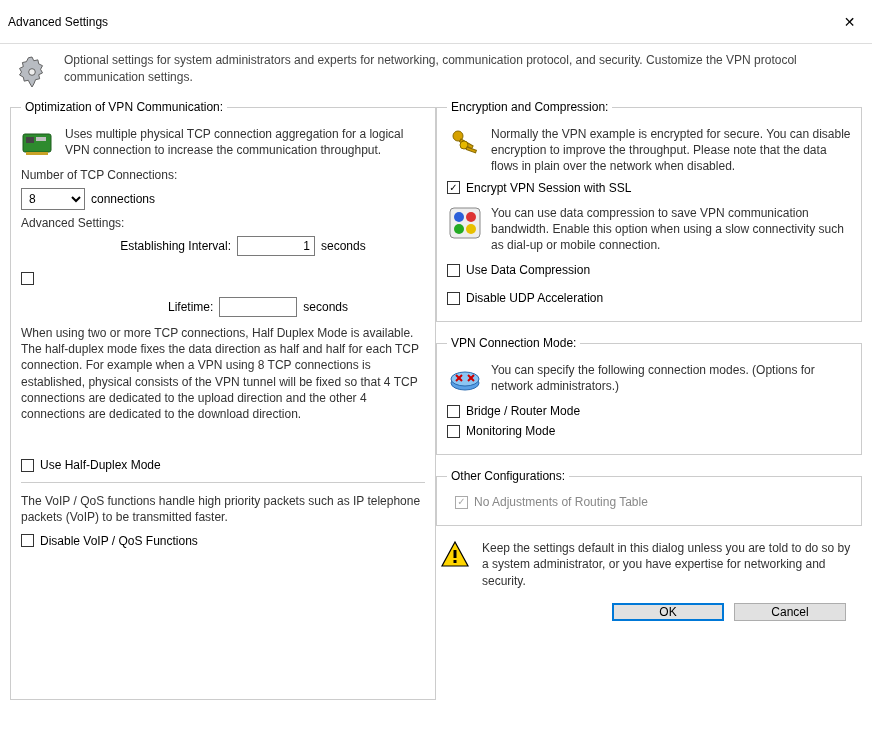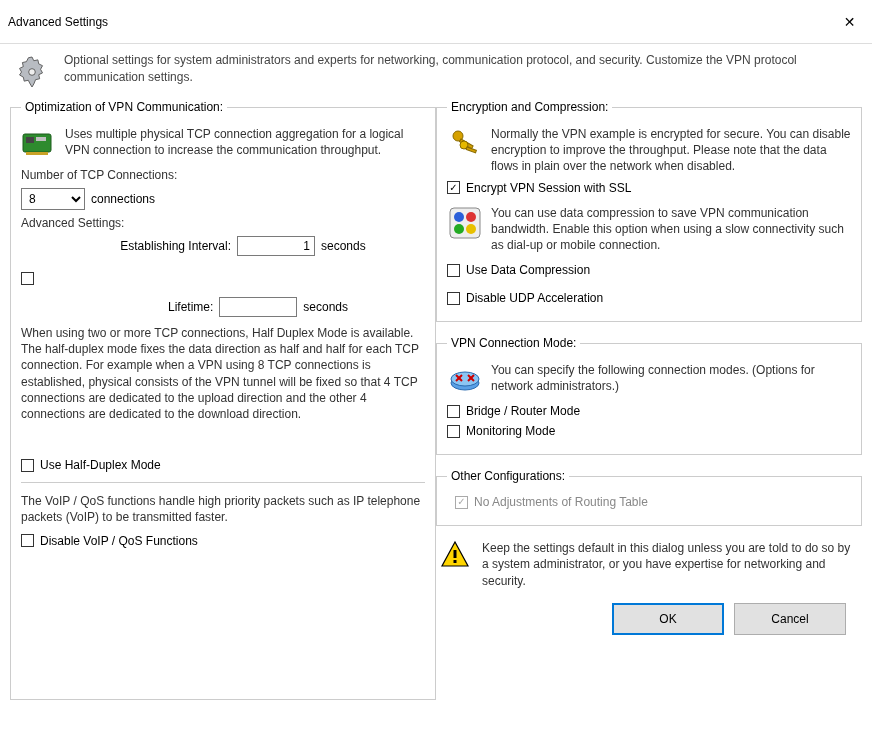--- a/index.html
+++ b/index.html
@@ -116,21 +116,21 @@
 .para { margin: 8px 0; line-height: 1.35; color: #333; }
 .hr { border: none; border-top: 1px solid #ccc; margin: 10px 0; }
 .buttons {
   display: flex;
   justify-content: flex-end;
   gap: 10px;
   padding: 10px 16px 4px 0;
 }
 button.btn {
   width: 112px;
-  height: 32px;
+  height: 18px;
   font-family: inherit;
   font-size: 12px;
   background: #e1e1e1;
   border: 1px solid #adadad;
 }
 button.btn.primary {
   border: 2px solid #0078d7;
   background: #e1e1e1;
 }
 .warn-row {

